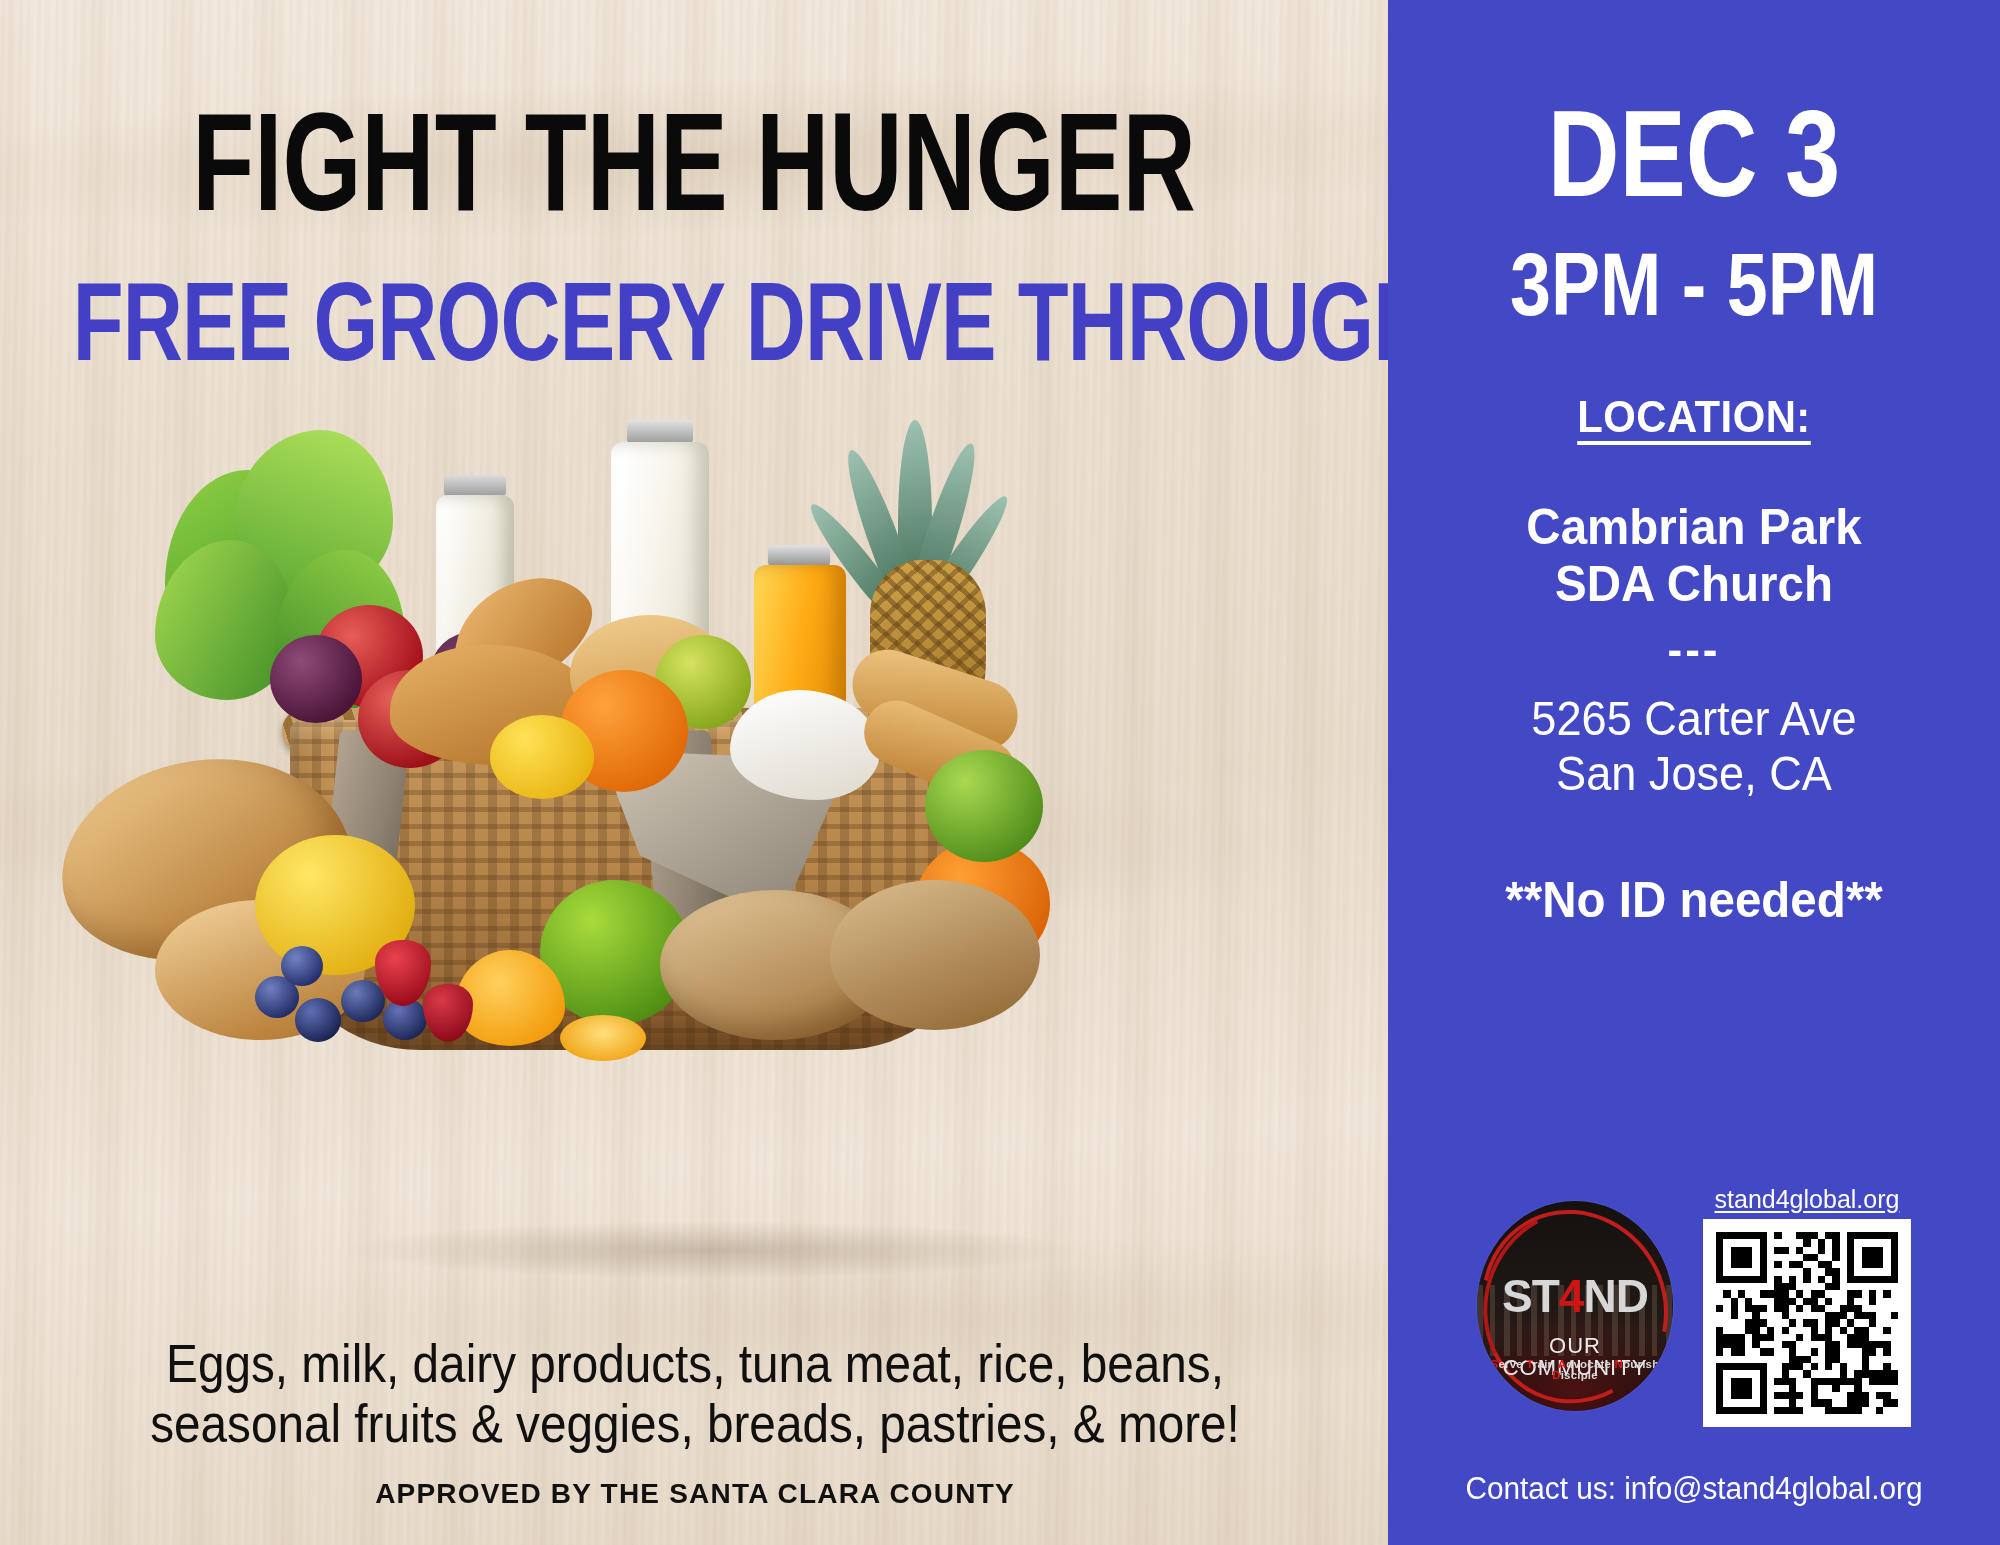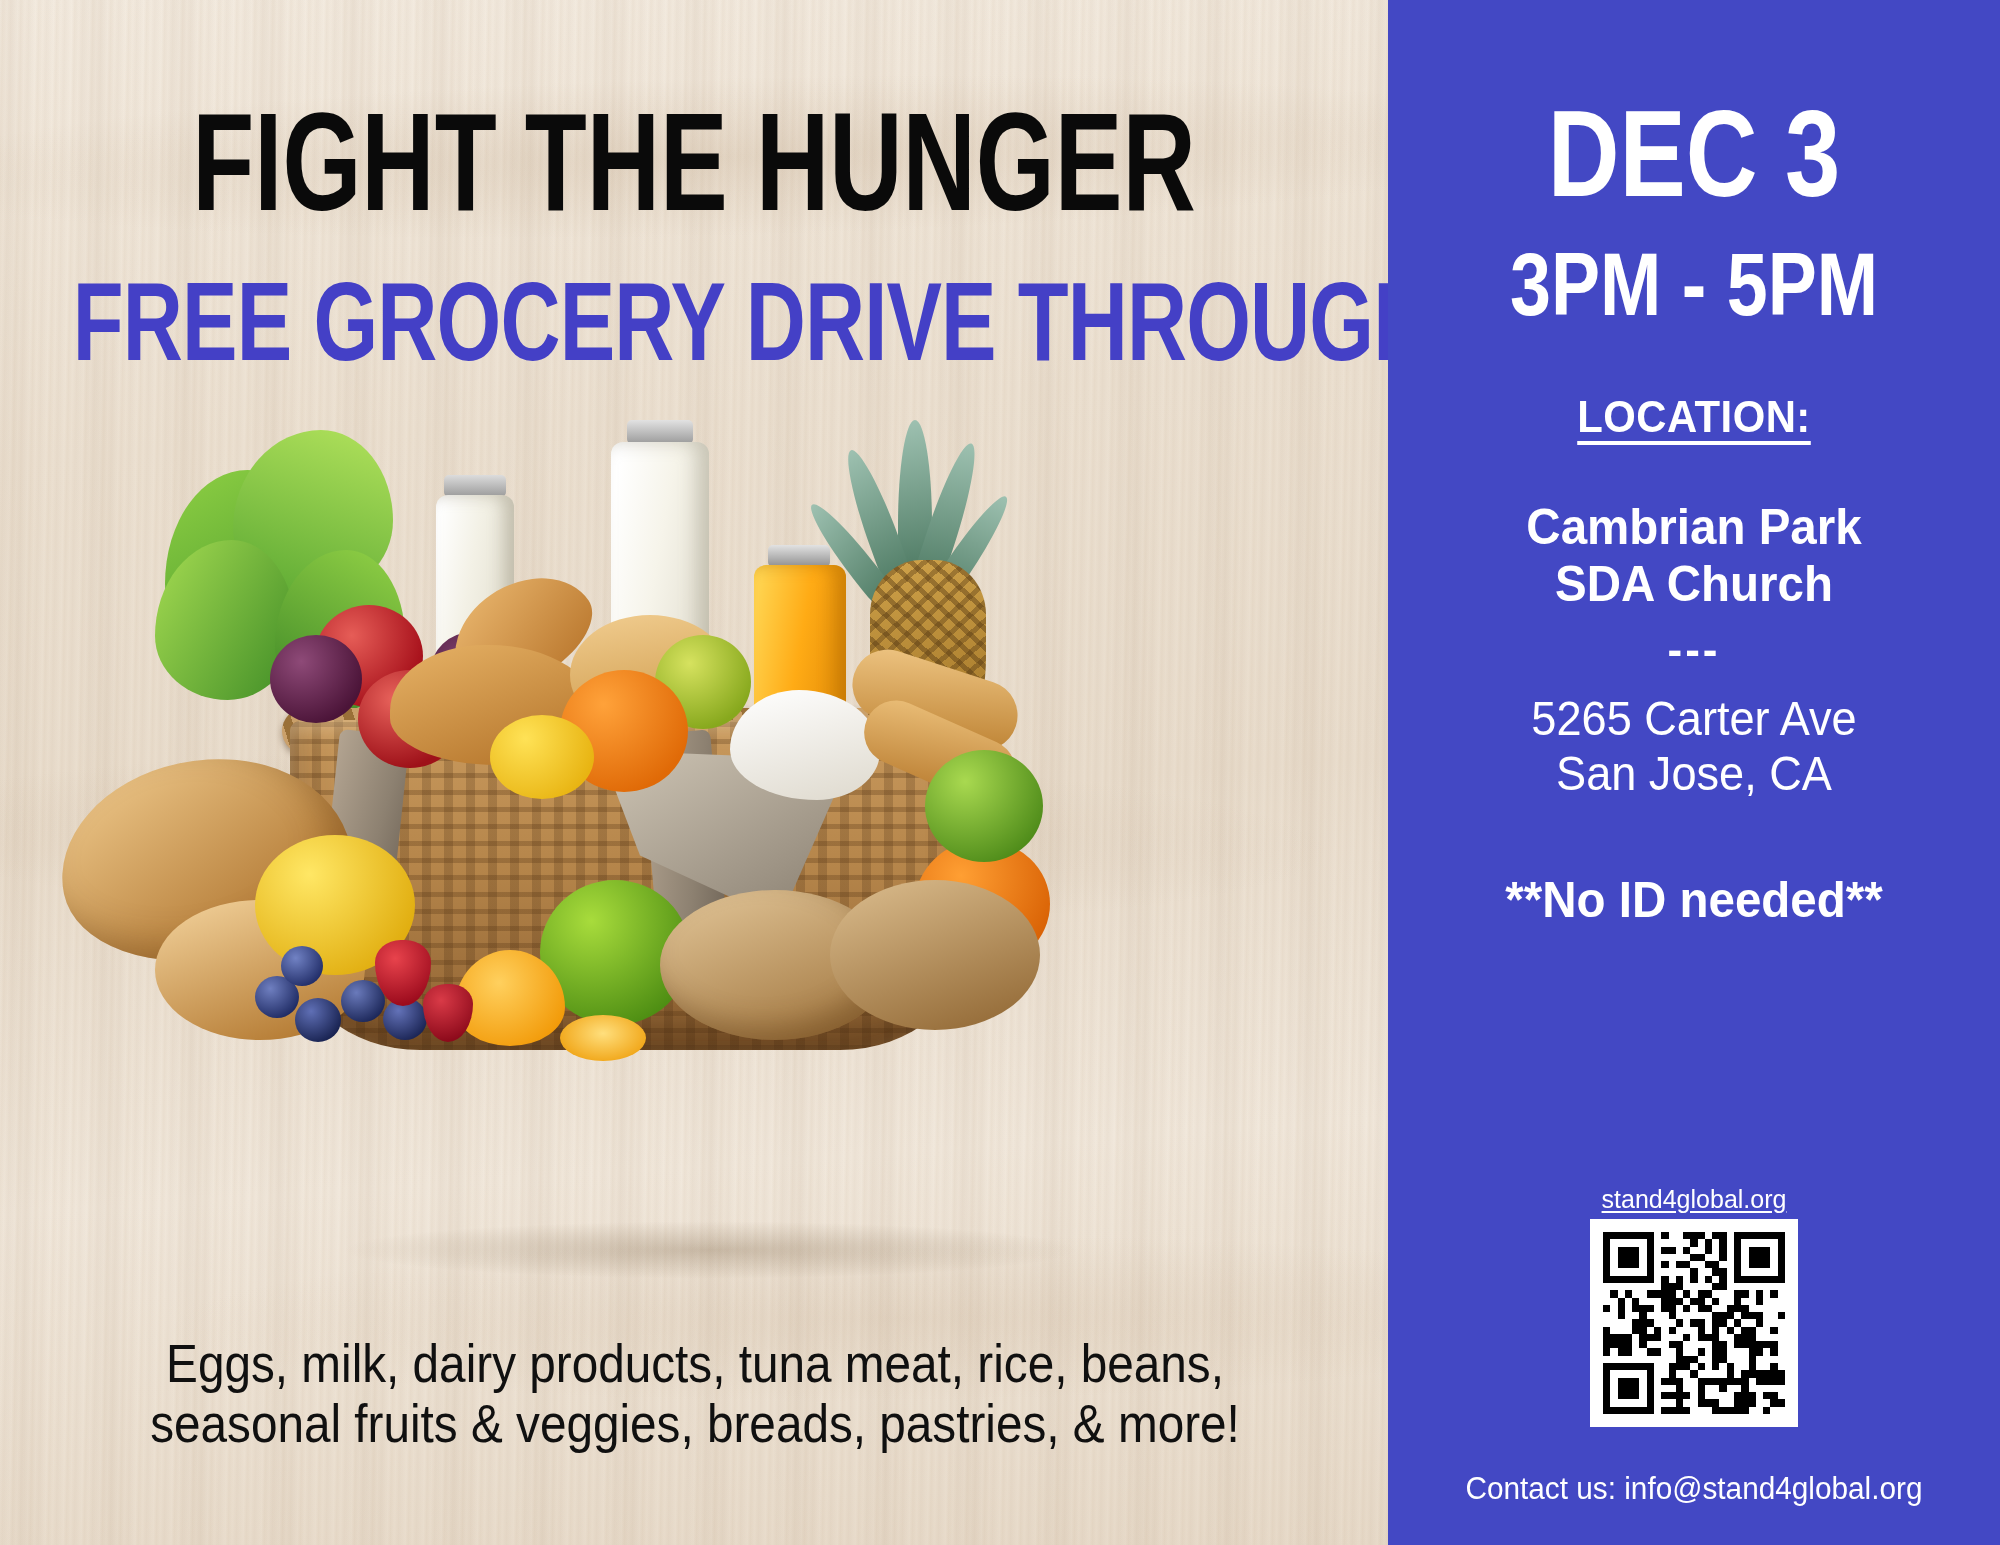--- a/index.html
+++ b/index.html
@@ -343,20 +343,21 @@
       </div>
 
       <div class="shadow-pool"></div>
     </div>
 
     <div class="desc">
       <div>Eggs, milk, dairy products, tuna meat, rice, beans,</div>
       <div>seasonal fruits &amp; veggies, breads, pastries, &amp; more!</div>
     </div>
 
+    <div class="approved">APPROVED BY THE SANTA CLARA COUNTY</div>
   </div>
 
   <div class="right-panel">
 
     <div class="dec">DEC 3</div>
     <div class="time">3PM - 5PM</div>
 
     <div class="loc-label">LOCATION:</div>
 
     <div class="venue">
@@ -368,20 +369,28 @@
 
     <div class="address">
       <div>5265 Carter Ave</div>
       <div>San Jose, CA</div>
     </div>
 
     <div class="noid">**No ID needed**</div>
 
     <div class="brand-row">
 
+      <div class="logo">
+        <div class="sky-line"></div>
+        <div class="logo-arc"></div>
+        <div class="logo-arc2"></div>
+        <div class="logo-word"><span>ST</span><span class="four">4</span><span>ND</span></div>
+        <div class="logo-sub">OUR COMMUNITY</div>
+        <div class="logo-tag"><i>S</i>erve <i>T</i>rain <i>A</i>dvocate <i>N</i>ourish <i>D</i>isciple</div>
+      </div>
 
       <div class="qr-wrap">
         <div class="qr-url">stand4global.org</div>
         <div class="qr">
           <div class="qr-grid">
               <i></i>
               <i></i>
               <i></i>
               <i></i>
               <i></i>

